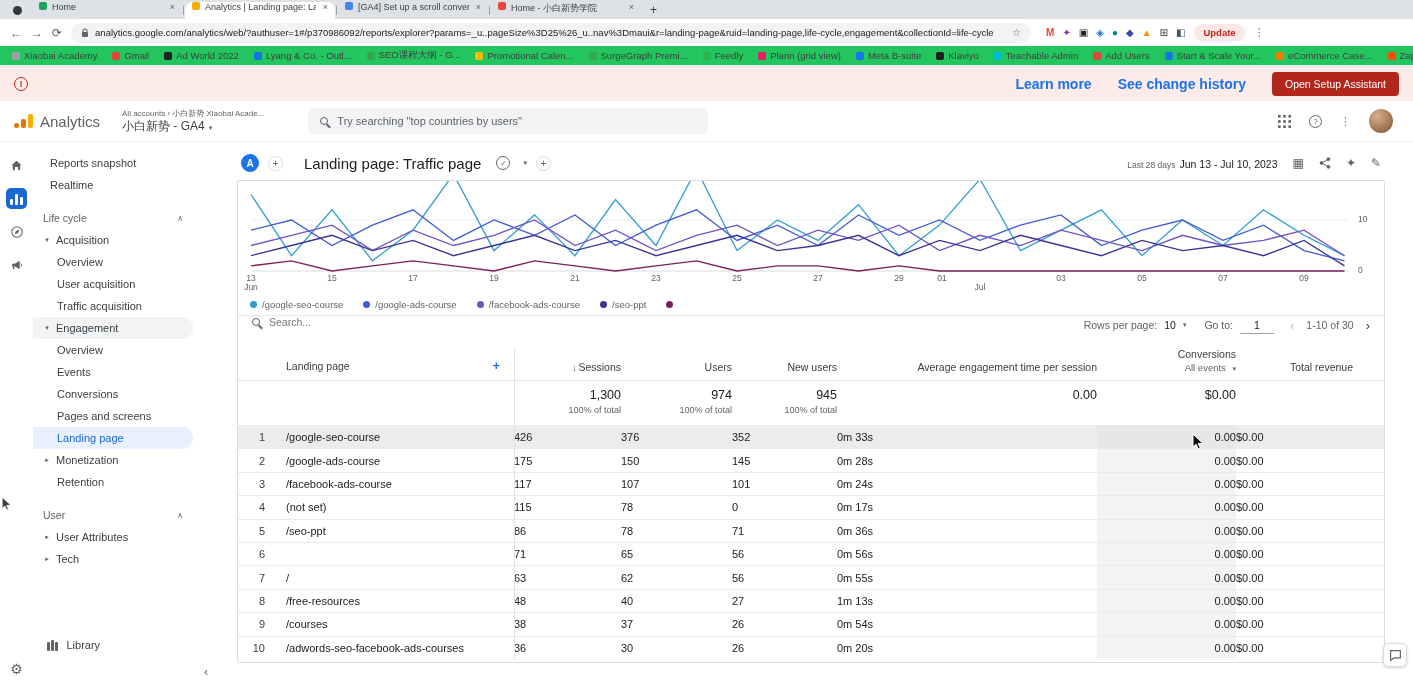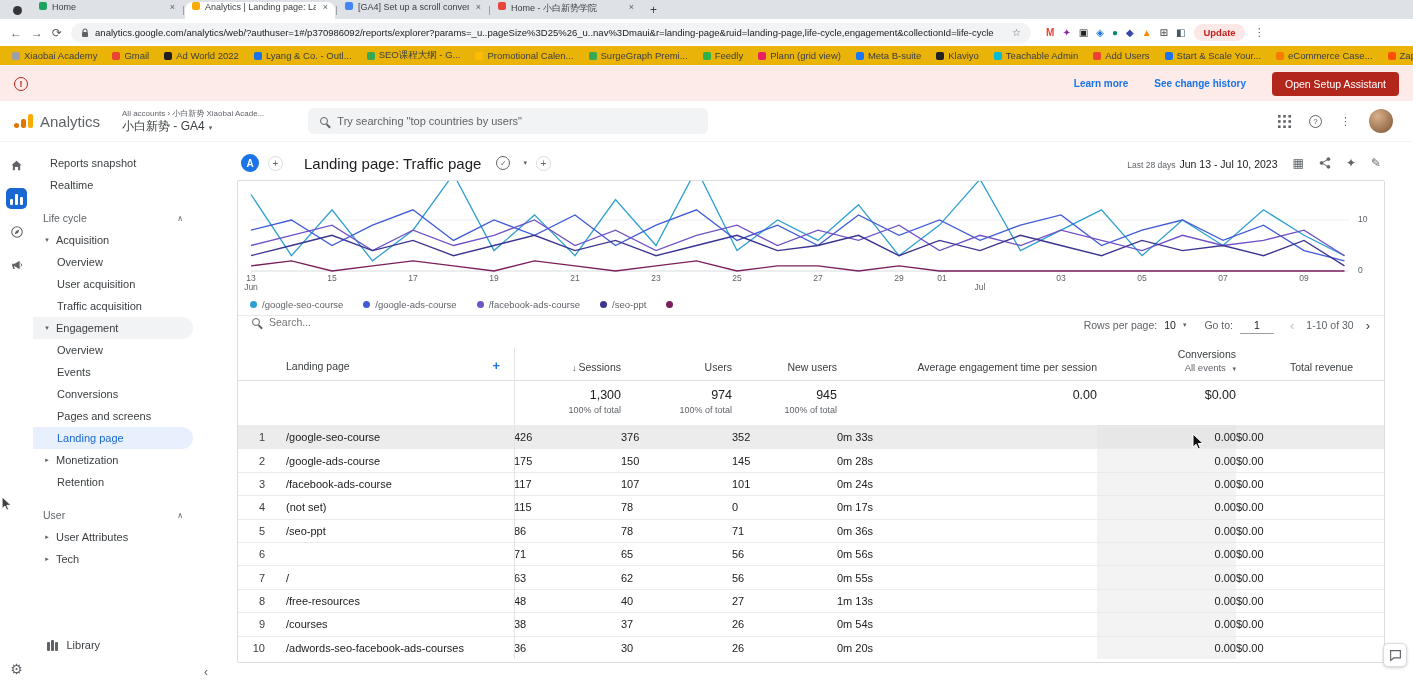--- a/index.html
+++ b/index.html
@@ -21,30 +21,30 @@
   .navbar{height:27px;background:#fff;display:flex;align-items:center;padding:0 10px;gap:9px}
   .nav-ic{color:#5f6368;font-size:12px;flex-shrink:0}
   .omnibox{flex:1;max-width:960px;height:20px;background:#f1f3f4;border-radius:10px;display:flex;align-items:center;padding:0 10px;gap:6px;font-size:9.5px;color:#202124;overflow:hidden;white-space:nowrap}
   .omnibox .url{flex:1;overflow:hidden;text-overflow:ellipsis}
   .star{color:#5f6368;font-size:10px}
   .extrow{display:flex;align-items:center;gap:8px;margin-left:6px}
   .ext{font-size:10px;font-weight:bold;line-height:1}
   .update-pill{background:#fce8e6;color:#c5221f;font-size:9.5px;padding:3px 9px;border-radius:9px;font-weight:bold;white-space:nowrap}
   .kebab{color:#5f6368;font-size:11px}
 
-  .bookmarks{height:20px;display:flex;align-items:center;gap:15px;padding:0 12px;font-size:9.5px;color:#3c4043;background:#eab308;white-space:nowrap;overflow:hidden;border-bottom:1px solid #f1f3f4}
+  .bookmarks{height:20px;display:flex;align-items:center;gap:15px;padding:0 12px;font-size:9.5px;color:#3c4043;background:#22c55e;white-space:nowrap;overflow:hidden;border-bottom:1px solid #f1f3f4}
   .bm{display:flex;align-items:center;gap:4px;flex-shrink:0}
   .bm .dot{width:8px;height:8px;border-radius:2px}
 
   
   .banner{height:35px;background:#fcebe9;display:flex;align-items:center;padding:0 14px;font-size:10.5px;color:#3c4043}
   .warn{width:14px;height:14px;border:1.5px solid #b3261c;border-radius:50%;color:#b3261c;font-size:9px;display:flex;align-items:center;justify-content:center;font-weight:bold;flex-shrink:0;margin-right:10px}
   .banner .txt b{font-weight:bold}
   .banner .spacer{flex:1}
-  .blink{color:#1a73e8;margin-left:26px;white-space:nowrap;font-weight:bold;font-size:10px}
+  .blink{color:#1a73e8;margin-left:26px;white-space:nowrap;font-weight:bold;font-size:14px}
   .cta{background:#b3261c;color:#fff;padding:6px 13px;border-radius:4px;font-size:10.5px;margin-left:26px;white-space:nowrap;border:none}
 
   
   .gah{height:41px;display:flex;align-items:center;padding:0 14px;background:#fff;border-bottom:1px solid #f1f3f4}
   .ga-logo{display:flex;align-items:flex-end;gap:2px;margin-right:7px}
   .ga-logo .b3{width:5px;height:5px;background:#e37400;border-radius:50%}
   .ga-logo .b2{width:5px;height:9px;background:#e37400;border-radius:2px}
   .ga-logo .b1{width:5px;height:14px;background:#f9ab00;border-radius:2px}
   .brand{font-size:15px;color:#5f6368;margin-right:22px}
   .acct{display:flex;flex-direction:column;line-height:1.25}

